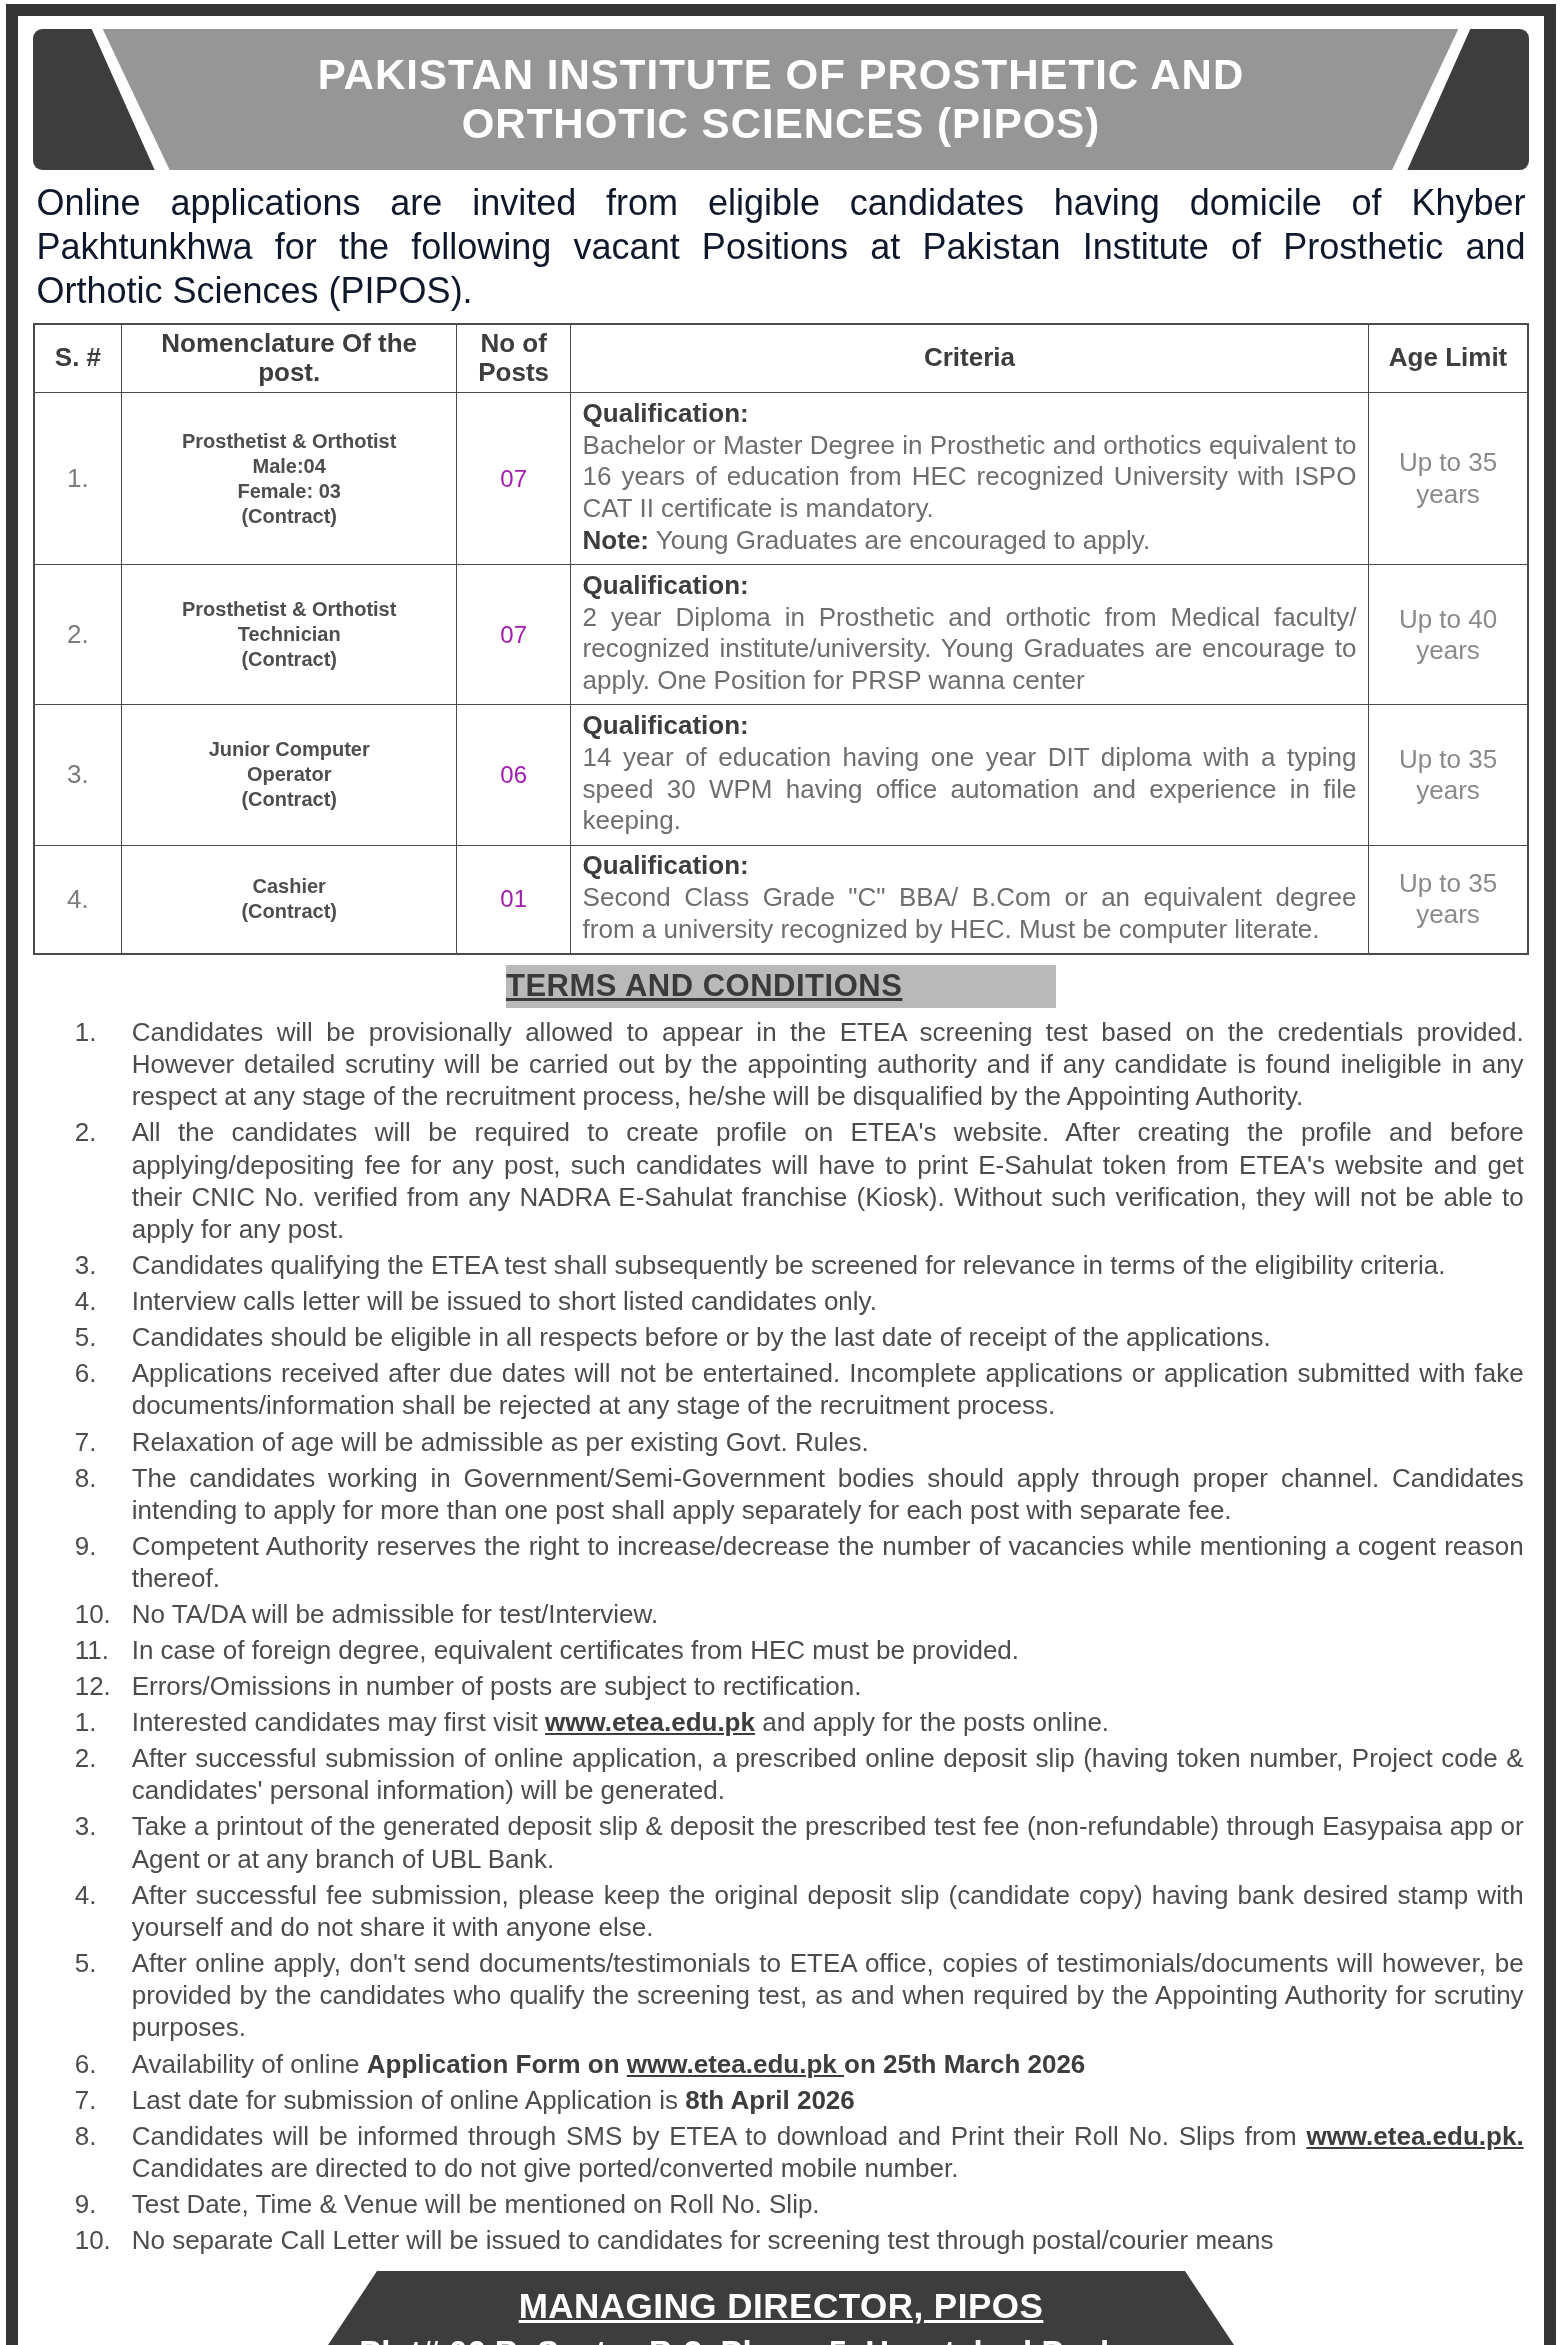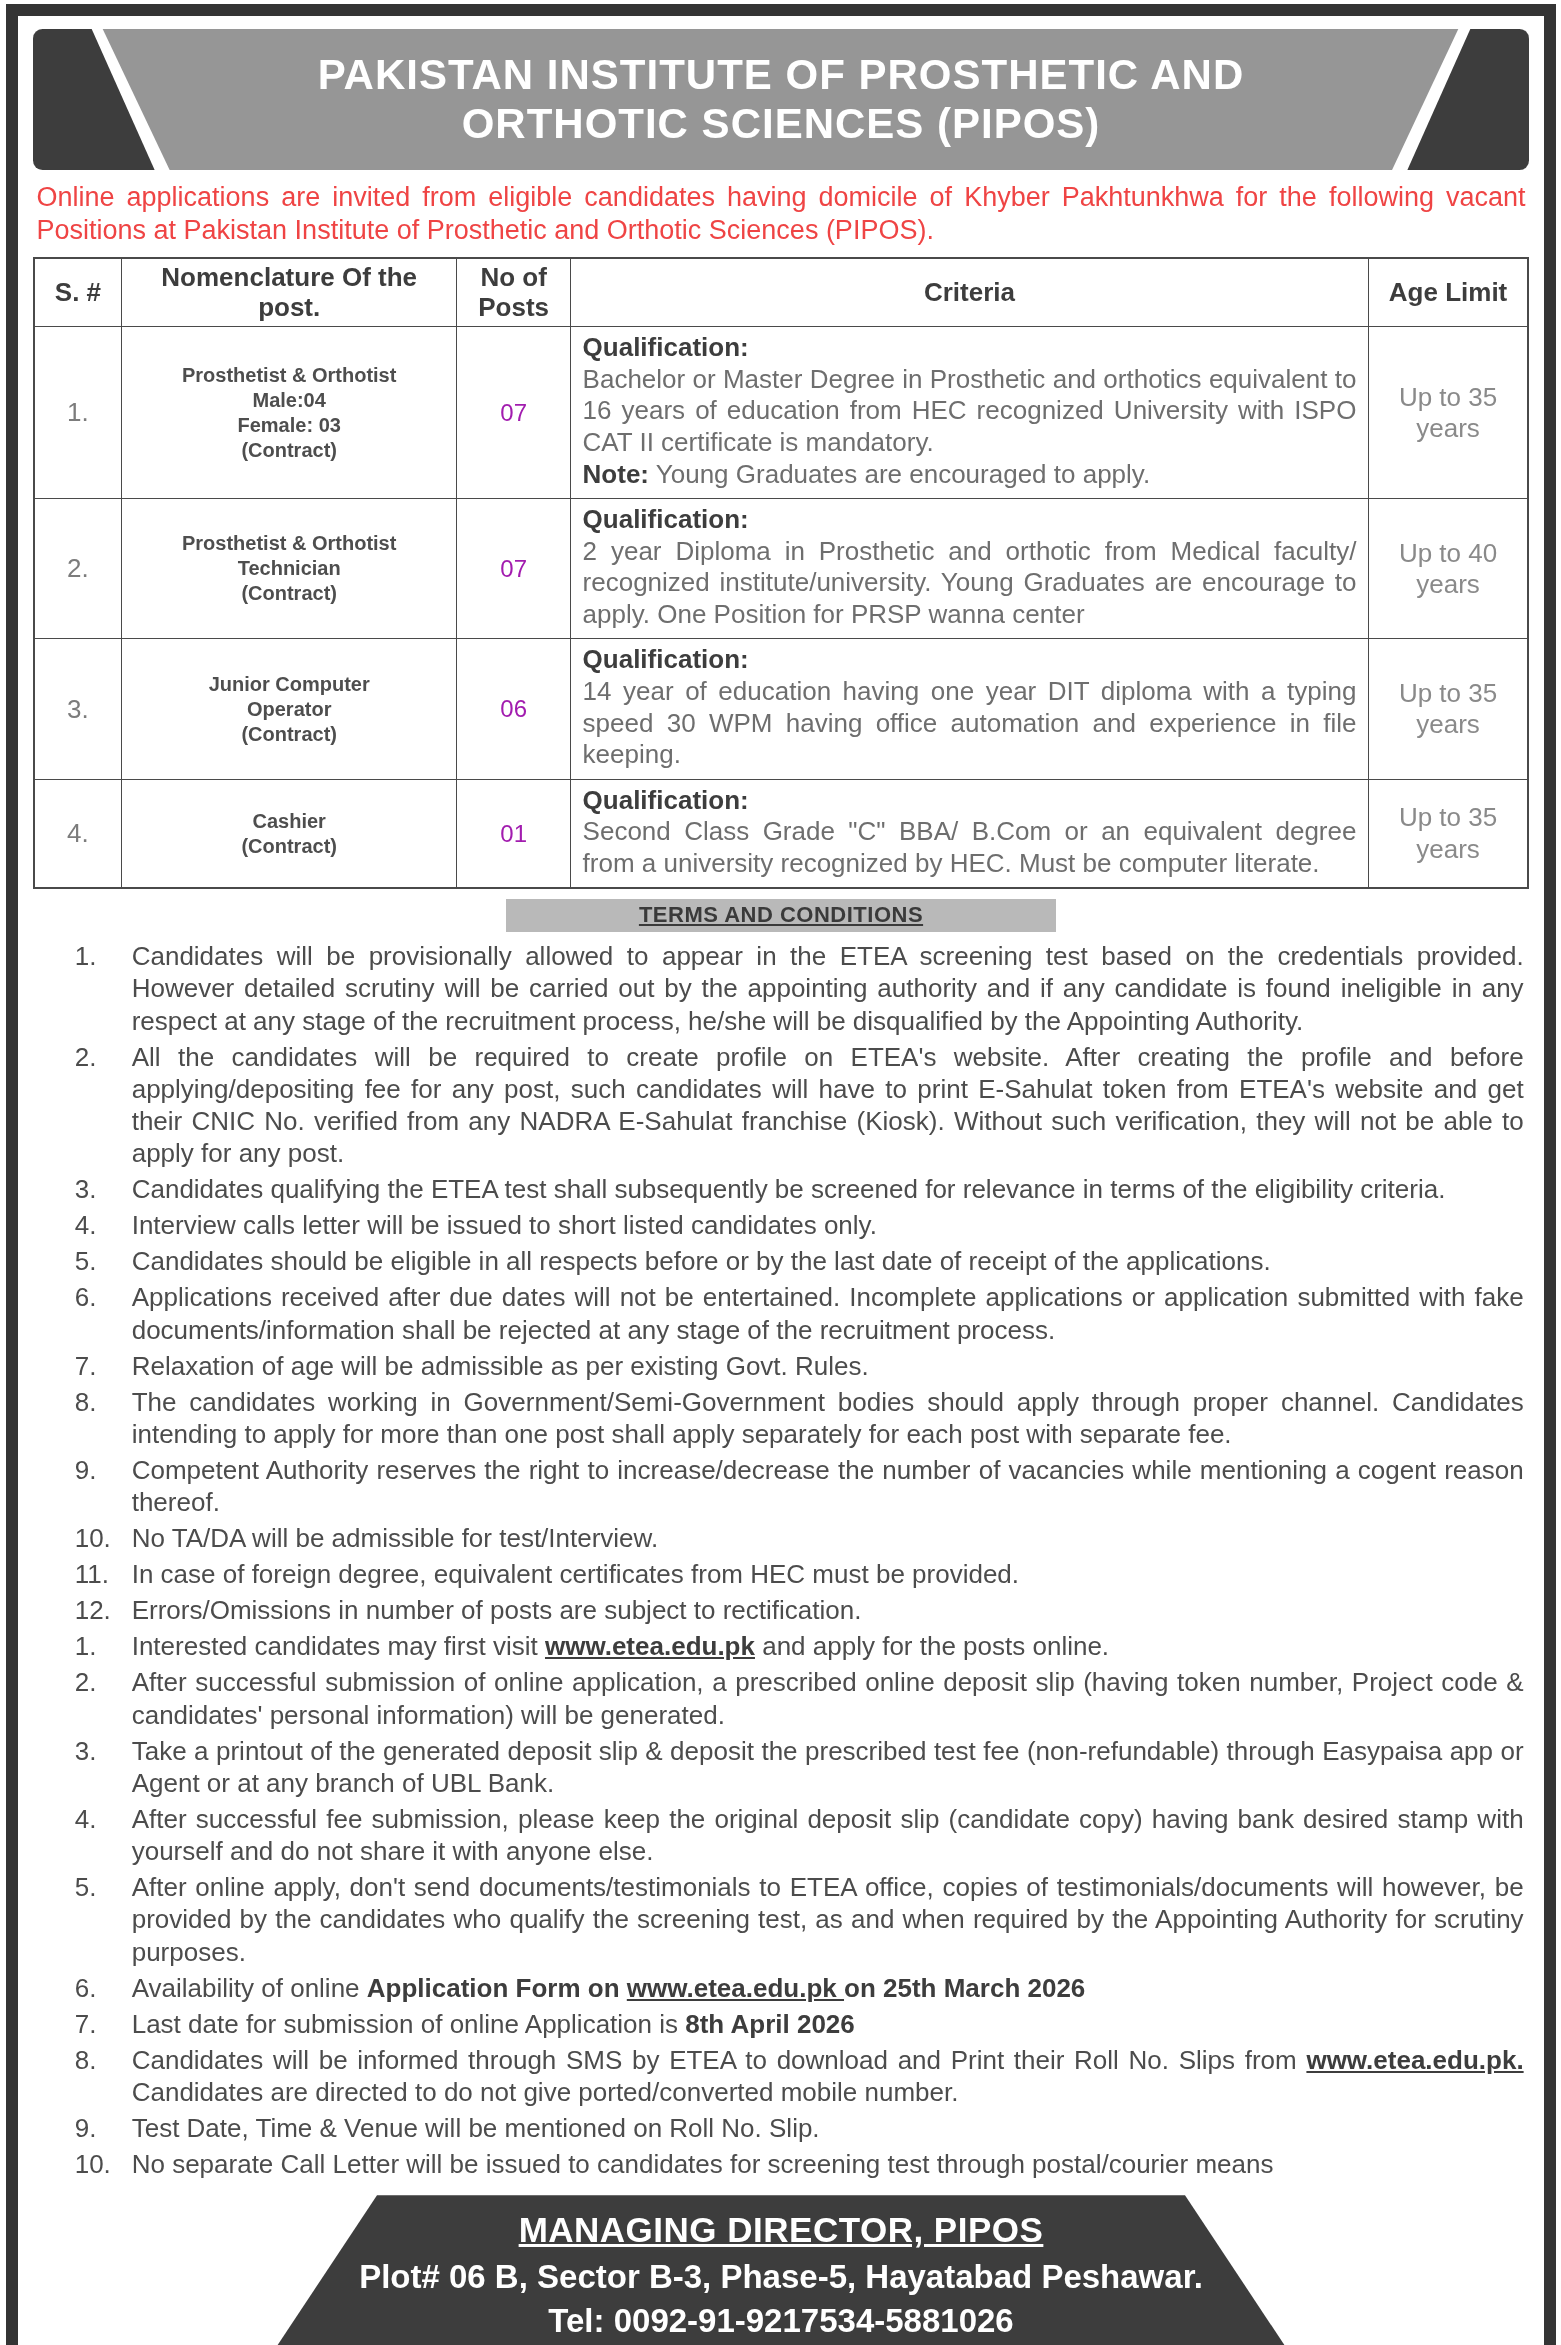--- a/index.html
+++ b/index.html
@@ -12,37 +12,37 @@
   .banner { position:relative; height:141px; background:#969696; border-radius:9.5px; overflow:hidden; }
   .wedge { position:absolute; top:0; bottom:0; width:143px; }
   .wl-white { left:0; background:#ffffff; clip-path:polygon(0 0,70px 0,137px 100%,0 100%); }
   .wl-dark  { left:0; background:#3d3d3d; clip-path:polygon(0 0,59px 0,122px 100%,0 100%); }
   .wr-white { right:0; background:#ffffff; clip-path:polygon(72px 0,100% 0,100% 100%,5.7px 100%); }
   .wr-dark  { right:0; background:#3d3d3d; clip-path:polygon(84px 0,100% 0,100% 100%,21px 100%); }
   .banner-title { position:absolute; inset:0; display:flex; flex-direction:column; justify-content:center; align-items:center; gap:2px; }
   .banner-title span { display:block; color:#ffffff; font-weight:bold; font-size:42px; letter-spacing:1px; line-height:1.1; text-align:center; }
 
   
-  .intro { margin:11.4px 3.8px 9.5px 3.8px; font-size:27px; line-height:1.22; text-align:justify; color:#ef4444; }
+  .intro { margin:11.4px 3.8px 9.5px 3.8px; font-size:36px; line-height:1.22; text-align:justify; color:#0f172a; }
 
   
   table.posts { width:100%; border-collapse:collapse; border:2.9px solid #4a4a4a; }
   table.posts th, table.posts td { border:1.9px solid #4a4a4a; vertical-align:middle; }
   table.posts th { font-size:26px; font-weight:bold; color:#3d3d3d; text-align:center; padding:3.8px 5.7px; line-height:1.15; }
   th.c-sno { width:88px; } th.c-post { width:335px; } th.c-num { width:114px; } th.c-age { width:160px; }
   td.sno-cell { text-align:center; font-size:26px; color:#7c7c7c; }
   td.post-cell { text-align:center; font-size:20px; font-weight:bold; color:#4e4e4e; line-height:1.25; padding:5.7px 3.8px; }
   td.posts-cell { text-align:center; font-size:24px; color:#a21caf; }
   td.criteria-cell { font-size:26px; color:#6e6e6e; text-align:justify; padding:4.8px 11.4px 7.6px 11.4px; line-height:1.22; }
   td.criteria-cell .b { color:#3d3d3d; }
   td.age-cell { text-align:center; font-size:26px; color:#8a8a8a; line-height:1.2; padding:0 7.6px; }
 
   
-  .secbar { width:550px; margin:9.5px auto 7.6px auto; background:#b9b9b9; text-align:center;
-            font-size:22px; font-weight:bold; color:#3a3a3a; text-decoration:underline;
+  .secbar { width:550px; margin:9.5px auto 7.6px auto; background:#b9b9b9; 
+            font-size:31px; font-weight:bold; color:#3a3a3a; text-decoration:underline;
             padding:2.9px 0 4.8px 0; letter-spacing:0.5px; }
 
   
   .list { margin:1.9px 0 3.8px 0; }
   .li { position:relative; padding-left:99px; padding-right:5.7px; text-align:justify;
         font-size:26px; line-height:1.24; color:#4c4c4c; margin:3.8px 0; }
   .li .num { position:absolute; left:42px; top:0; }
   .b { font-weight:bold; color:#3d3d3d; }
   .u { text-decoration:underline; }
 

